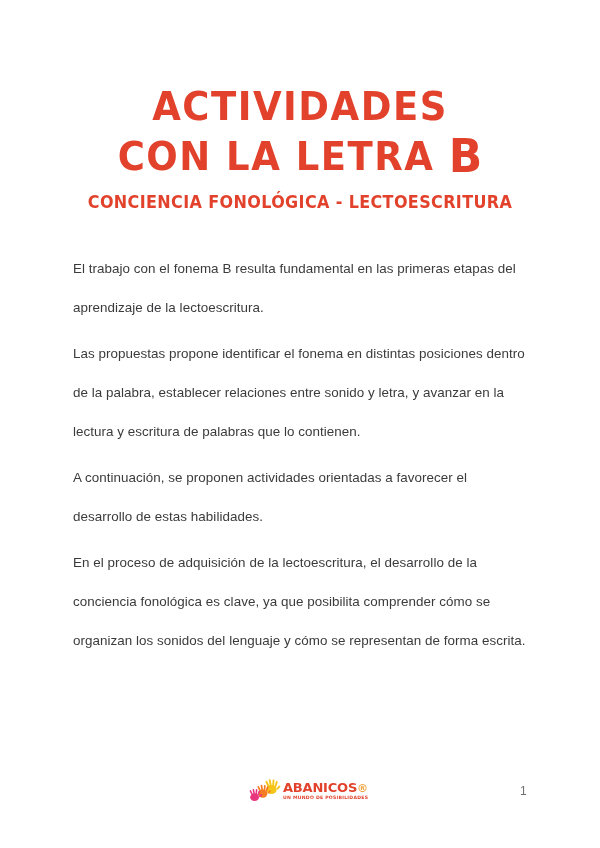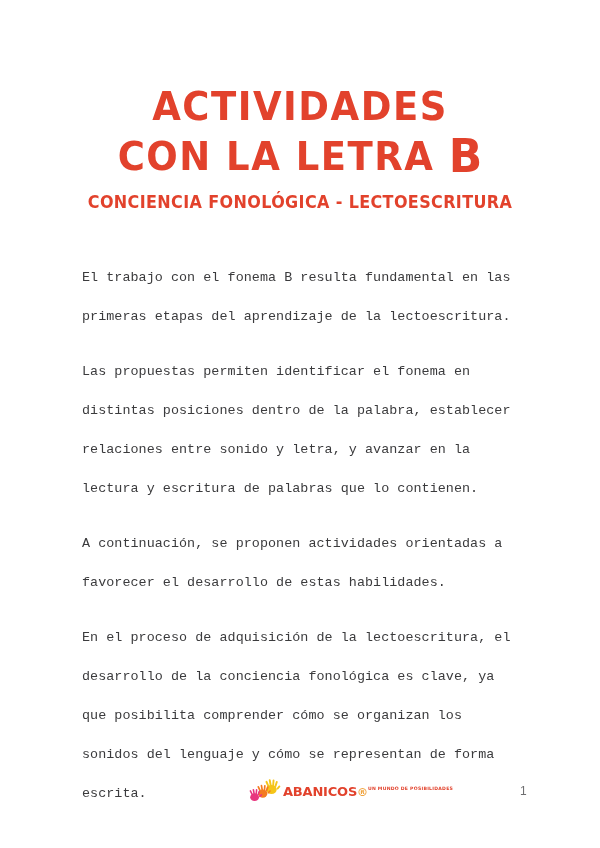--- a/index.html
+++ b/index.html
@@ -74,23 +74,23 @@
 
   
   .body-block {
     position: absolute;
     left: 66px;
     top: 242px;
     width: 470px;
   }
 
   .para {
-    margin: 16px;
+    margin: 7px;
     color: #3B3B3D;
-    font-family: Liberation Mono, monospace;
+    font-family: Liberation Sans, sans-serif;
     font-size: 13.4px;
     line-height: 39px;
     text-align: left;
     letter-spacing: 0.05px;
   }
 
   
   .footer {
     position: absolute;
     left: 0;
@@ -111,21 +111,21 @@
   .logo-mark {
     position: relative;
     width: 34px;
     height: 28px;
     flex: 0 0 34px;
   }
 
   .logo-text-wrap {
     margin-left: 1px;
     display: flex;
-    flex-direction: row;
+    flex-direction: column;
     justify-content: center;
   }
 
   .logo-word {
     color: #E2422C;
     font-family: "DejaVu Sans", sans-serif;
     font-weight: bold;
     font-size: 13px;
     letter-spacing: -0.2px;
     line-height: 1;
@@ -169,21 +169,21 @@
 
     <div class="title-line-2">
       <span>CON LA LETRA </span><span class="big-b">B</span>
     </div>
 
     <div class="subtitle">CONCIENCIA FONOLÓGICA - LECTOESCRITURA</div>
   </div>
 
   <div class="body-block">
     <p class="para">El trabajo con el fonema B resulta fundamental en las primeras etapas del aprendizaje de la lectoescritura.</p>
-    <p class="para">Las propuestas permiten identificar el fonema en distintas posiciones dentro de la palabra, establecer relaciones entre sonido y letra, y avanzar en la lectura y escritura de palabras que lo contienen.</p>
+    <p class="para">Las propuestas propone identificar el fonema en distintas posiciones dentro de la palabra, establecer relaciones entre sonido y letra, y avanzar en la lectura y escritura de palabras que lo contienen.</p>
     <p class="para">A continuación, se proponen actividades orientadas a favorecer el desarrollo de estas habilidades.</p>
     <p class="para">En el proceso de adquisición de la lectoescritura, el desarrollo de la conciencia fonológica es clave, ya que posibilita comprender cómo se organizan los sonidos del lenguaje y cómo se representan de forma escrita.</p>
   </div>
 
   <div class="footer">
 
     <div class="logo">
 
       <div class="logo-mark">
         <svg width="34" height="28" viewBox="0 0 34 28" xmlns="http://www.w3.org/2000/svg">

